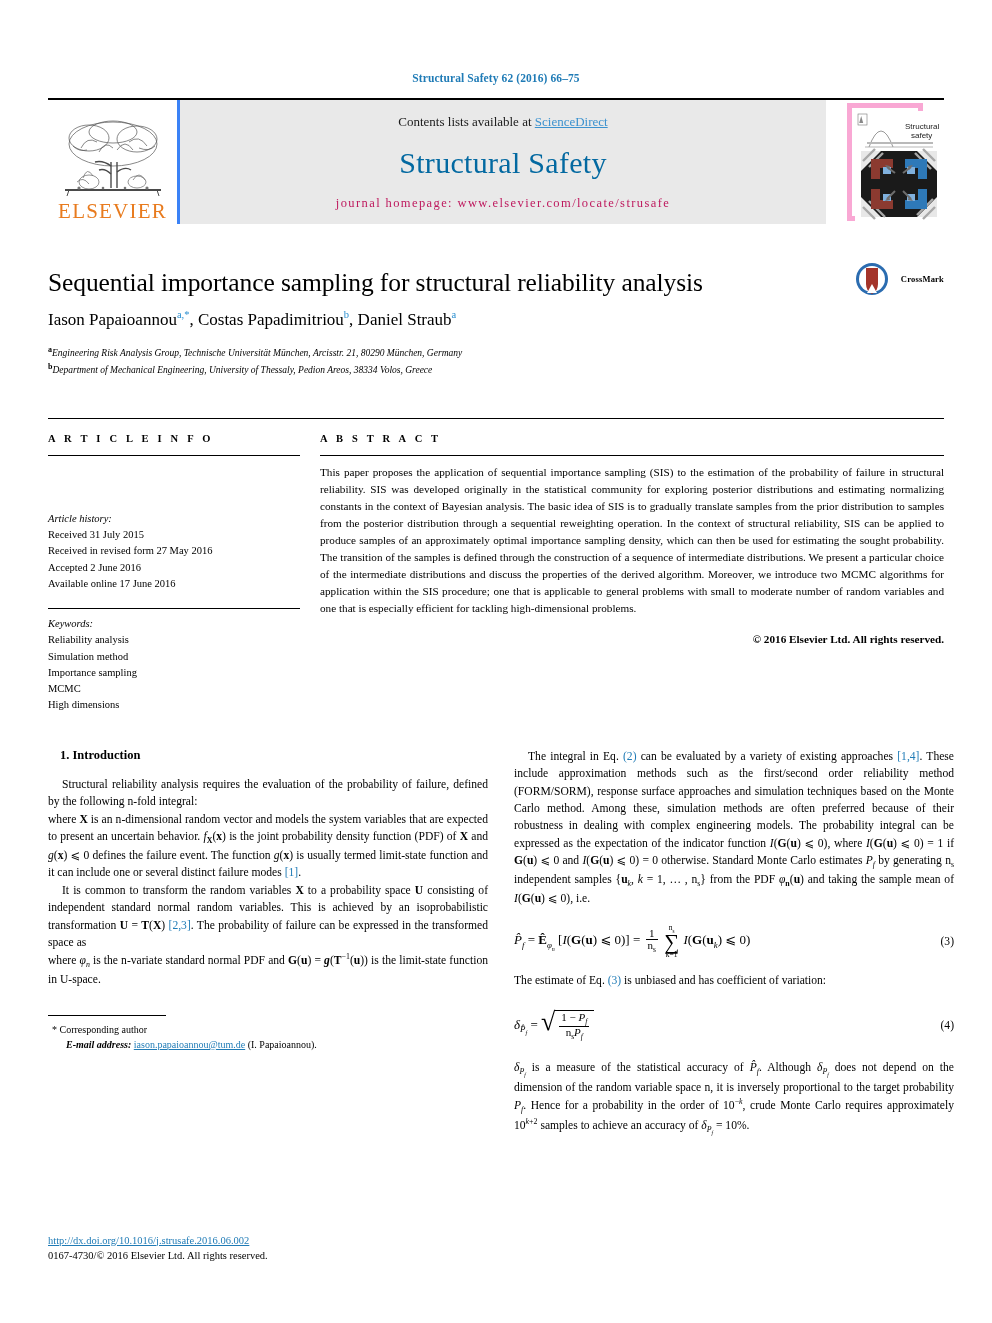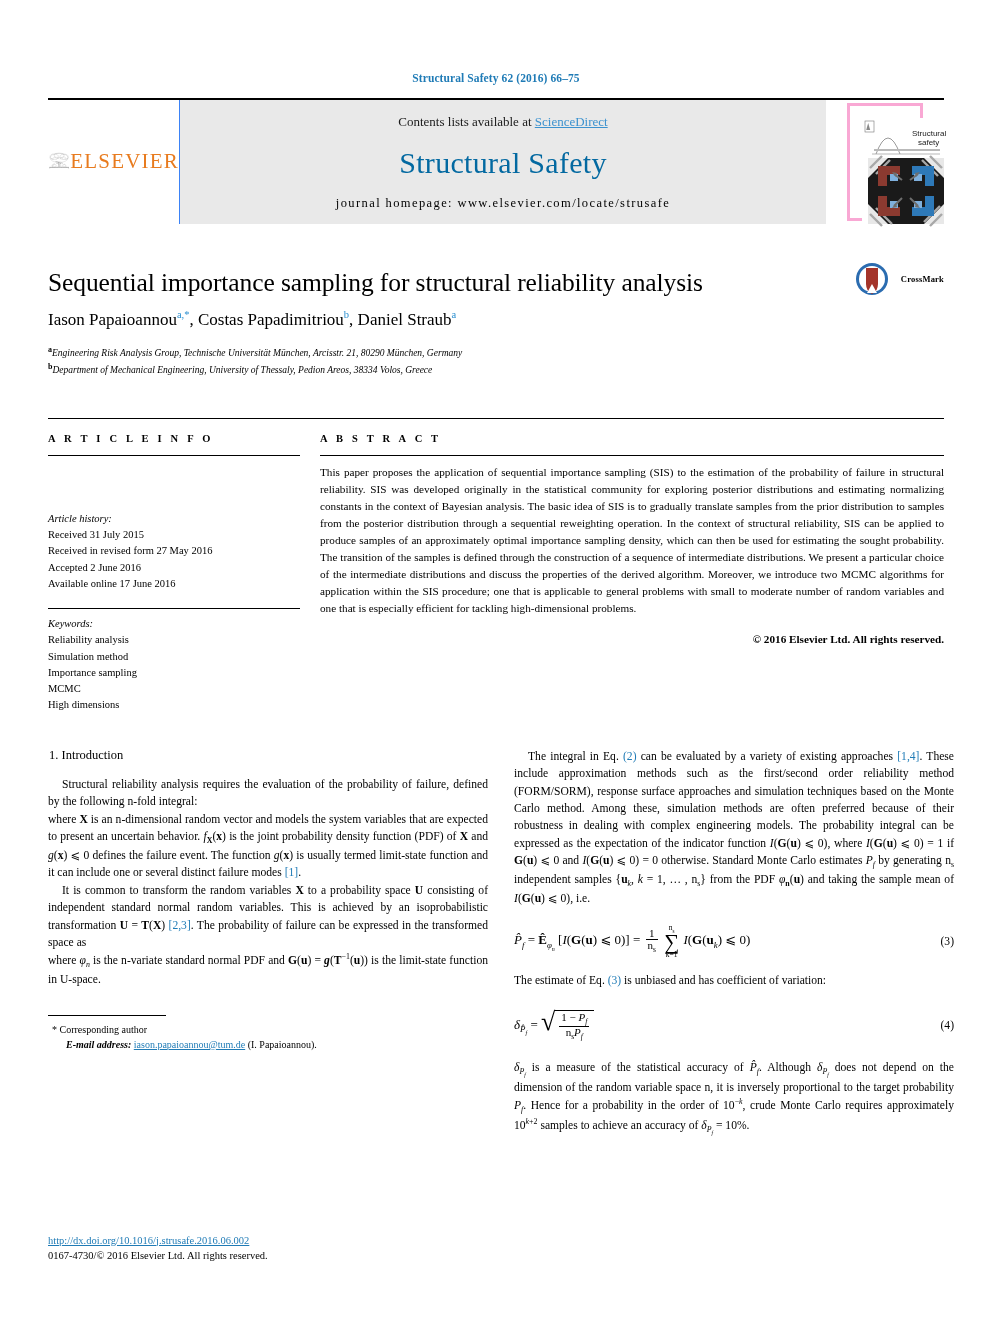--- a/index.html
+++ b/index.html
@@ -31,25 +31,25 @@
     margin: 14px 48px 0 48px;
     border-top: 2px solid #000;
     display: flex;
     align-items: stretch;
     height: 126px;
   }
   .elsevier-cell {
     width: 132px;
     flex: 0 0 132px;
     display: flex;
-    flex-direction: row;
+    flex-direction: column;
     align-items: center;
     justify-content: flex-end;
     padding-bottom: 2px;
-    border-right: 1px solid #3b82f6;
+    border-right: 3px solid #3b82f6;
   }
   .tree-svg { display:block; }
   .elsevier-word {
     font-family: "Liberation Serif", serif;
     color: #e87b1e;
     font-size: 21px;
     letter-spacing: 1.2px;
     line-height: 1;
     margin-top: 1px;
   }
@@ -66,35 +66,35 @@
   .contents-line { font-size: 13px; color: #1a1a1a; }
   .contents-line .sd-link { color: #3c92cf; }
   .journal-name {
     font-size: 30px;
     letter-spacing: .3px;
     color: #0369a1;
   }
   .homepage-line {
     font-size: 12.5px;
     letter-spacing: 1.4px;
-    color: #000000;
+    color: #be185d;
   }
 
   .cover-cell {
     width: 118px;
     flex: 0 0 118px;
     display:flex;
     align-items:center;
     justify-content:center;
   }
   .cover-frame {
     width: 76px; height: 118px;
-    border: 3px solid #f9a8d4;
+    border: 5px solid #f9a8d4;
     background: #fff;
-    padding: 12px;
+    padding: 3px;
   }
 
   
   .title-block { margin: 44px 48px 0 48px; position: relative; }
   .paper-title {
     font-size: 25.5px;
     font-weight: normal;
     line-height: 1.15;
     margin: 0;
     letter-spacing: -.1px;
@@ -160,22 +160,22 @@
 
   
   .body-wrap {
     margin: 34px 48px 0 48px;
     display: flex;
     gap: 26px;
   }
   .bcol { width: 440px; flex: 0 0 440px; }
   .sec-title {
     font-size: 12.5px;
-    font-weight: normal;
-    margin: 0 0 13px 1px;
+    font-weight: bold;
+    margin: 0 0 13px 12px;
   }
   .ptext {
     font-size: 11.6px;
     line-height: 1.5;
     text-align: justify;
     margin: 0 0 0 0;
     text-indent: 14px;
   }
   .ptext.noind { text-indent: 0; font-family: Liberation Serif, serif; }
   .ref { color: #1f7bb6; }

